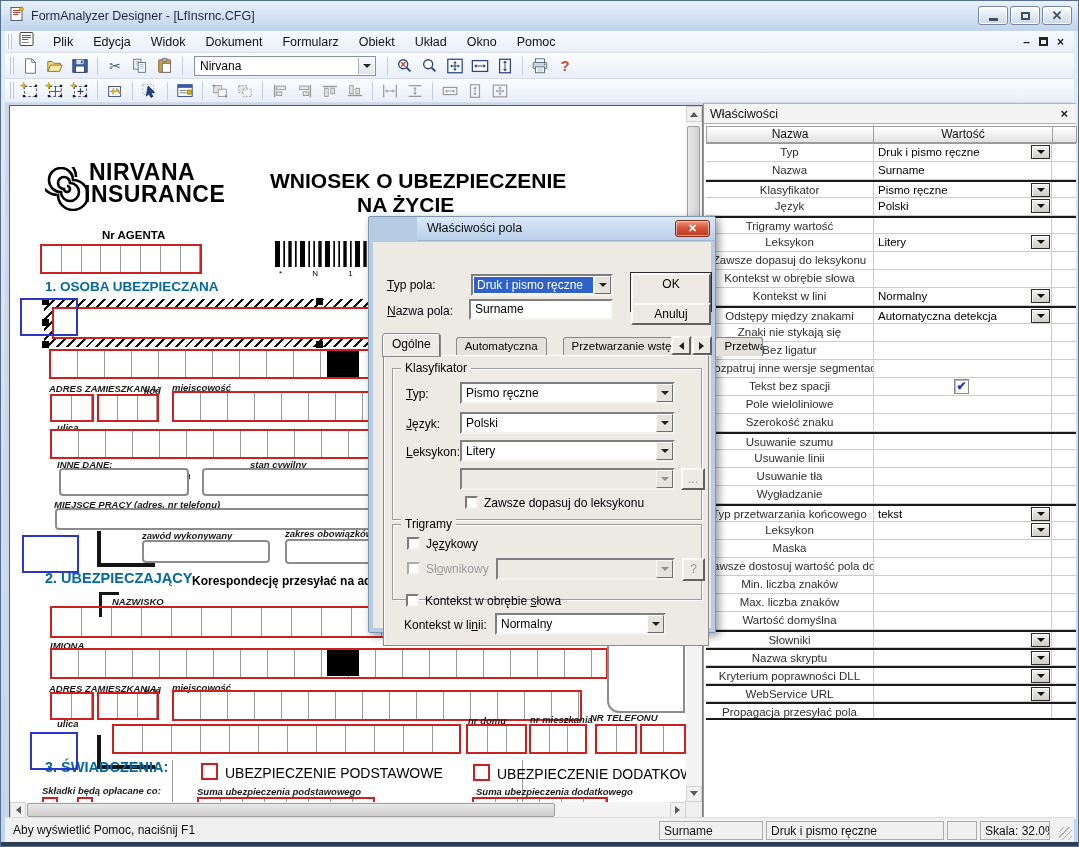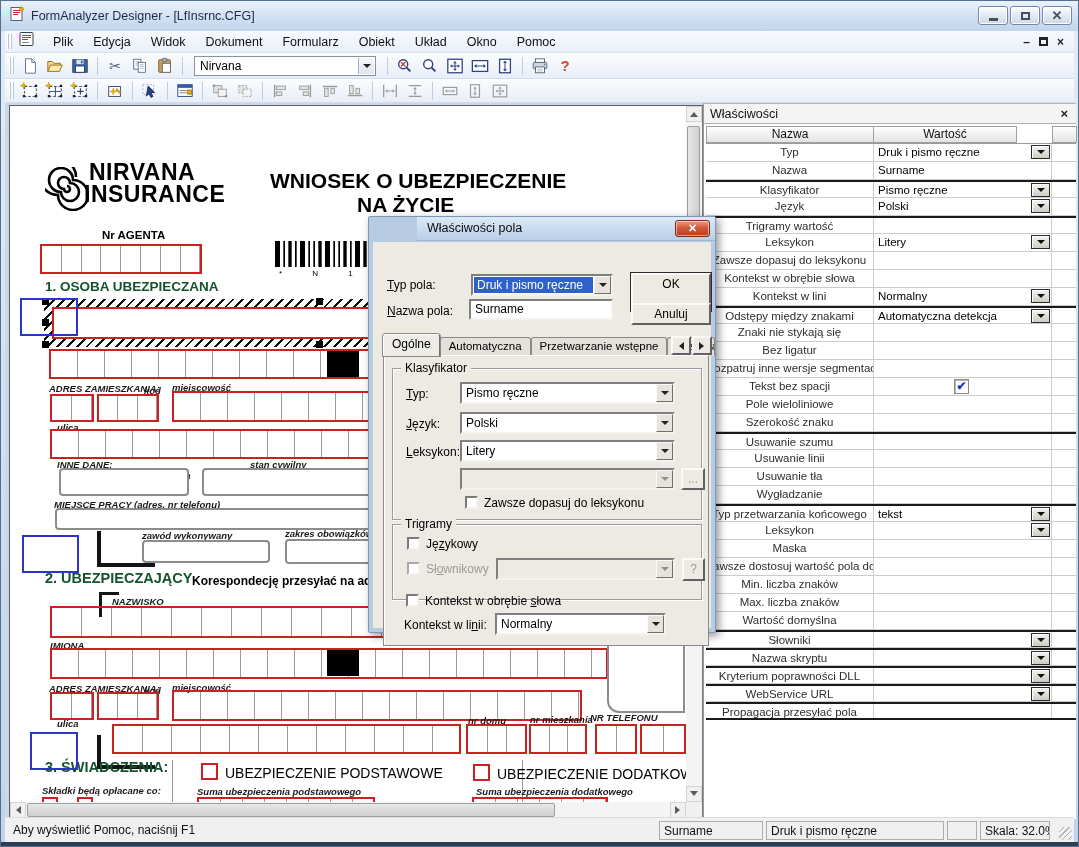--- a/index.html
+++ b/index.html
@@ -56,21 +56,21 @@
   .sthumb{position:absolute;background:linear-gradient(90deg,#e8e8e8,#cfcfcf);border:1px solid #9f9f9f;border-radius:2px;}
   .hscroll .sthumb{top:1px;bottom:1px;background:linear-gradient(#e8e8e8,#cfcfcf);}
   .arr{width:0;height:0;border:4px solid transparent;}
   .arr.up{border-bottom:5px solid #5a5a5a;margin-top:-3px;}
   .arr.down{border-top:5px solid #5a5a5a;margin-top:3px;}
   .arr.left{border-right:5px solid #5a5a5a;margin-left:-3px;}
   .arr.right{border-left:5px solid #5a5a5a;margin-left:3px;}
   .scorner{position:absolute;right:0;bottom:0;width:16px;height:16px;background:#f0f0f0;}
 
   
-  .sec{font-weight:bold;font-size:13.5px;color:#14532d;white-space:nowrap;}
+  .sec{font-weight:bold;font-size:13.5px;color:#0369a1;white-space:nowrap;}
   .lblI{font-style:italic;font-weight:bold;font-size:9.5px;color:#1a1a1a;white-space:nowrap;}
   .comb{border:2px solid #cd2020;background-image:repeating-linear-gradient(90deg,transparent 0,transparent calc(var(--cw) - 1px),#9a9a9a calc(var(--cw) - 1px),#9a9a9a var(--cw));}
   .rbox{border:2px solid #8c8c8c;border-radius:4px;background:#fff;}
   .bluerect{border:2px solid #2b35c8;}
   .hatch{background:repeating-linear-gradient(135deg,#101010 0 2px,#fff 2px 7px);}
   .hatch .inner{position:absolute;left:8px;top:8px;right:8px;bottom:8px;background:#fff;}
   .handle{position:absolute;width:7px;height:7px;background:#000;}
   .blackcell{background:#000;}
   .bracketBL{border-left:4px solid #141414;border-bottom:4px solid #141414;}
   .bracketTL{border-left:3px solid #141414;border-top:3px solid #141414;}
@@ -128,21 +128,21 @@
     font-size:12px;text-align:center;color:#000;}
   .btn.default{outline:1px solid #2c2c2c;}
   .btn.dis{color:#9b9b9b;}
   .grp{position:absolute;border:1px solid #9b9b9b;box-shadow:inset 1px 1px 0 #fff,1px 1px 0 #fff;}
   .grp>.glbl{position:absolute;top:-8px;left:8px;background:#eceae3;padding:0 4px;font-size:12px;}
   .cb{position:absolute;width:13px;height:13px;background:#fff;border:2px solid;border-color:#7a7a7a #f2f0ea #f2f0ea #7a7a7a;}
   .cblbl{position:absolute;font-size:12px;color:#000;white-space:nowrap;}
   .cblbl.dis{color:#9b9b9b;}
   .tabs{position:absolute;left:10px;top:92px;height:22px;display:flex;align-items:flex-end;}
   .tab{height:19px;padding:2px 8px 0;background:#e4e1da;border:1px solid #8a8a8a;border-bottom:none;
-    border-radius:3px 3px 0 0;font-size:11.5px;margin-right:0;white-space:nowrap;overflow:hidden;text-align:center;}
+    border-radius:3px 3px 0 0;font-size:11.5px;margin-right:16px;white-space:nowrap;overflow:hidden;text-align:center;}
   .tab.active{height:22px;background:#eeece6;font-size:12px;border-color:#fff #707070 #eeece6 #fff;
     box-shadow:0 0 0 1px #8a8a8a;position:relative;z-index:2;}
   .tabspin{position:absolute;top:94px;width:20px;height:19px;background:#eceae3;border:2px solid;
     border-color:#fbfaf7 #616161 #616161 #fbfaf7;display:flex;align-items:center;justify-content:center;}
   .tabpanel{position:absolute;left:10px;top:113px;width:326px;height:291px;background:#eceae3;
     border:1px solid #8a8a8a;border-top-color:#fff;box-shadow:inset 1px 0 0 #fff;}
 
   
   .statusbar{position:absolute;left:4px;right:4px;bottom:4px;height:25px;background:#f0f0f0;
     border-top:1px solid #dcdcdc;}
@@ -664,21 +664,21 @@
     </div>
 
     <div class="panel">
       <div class="panel-title">
         <span>Właściwości</span>
         <span class="panel-x">×</span>
       </div>
       <div style="padding:2px 0 0 2px;">
         <div class="phead">
           <div class="phcell" style="left:0;width:168px">Nazwa</div>
-          <div class="phcell" style="left:167px;width:144px">Wartość</div>
+          <div class="phcell" style="left:167px;width:180px">Wartość</div>
           <div class="phcell" style="left:346px;width:25px"></div>
         </div>
         <div id="props-rows" style="border-top:1px solid #9a9a9a;">
             <div class="prow">
               <div class="pname">Typ</div>
               <div class="pval"><span>Druk i pismo ręczne</span><span class="pdd">
                   <span class="tri"></span>
                 </span></div>
             </div>
             <div class="prow">

